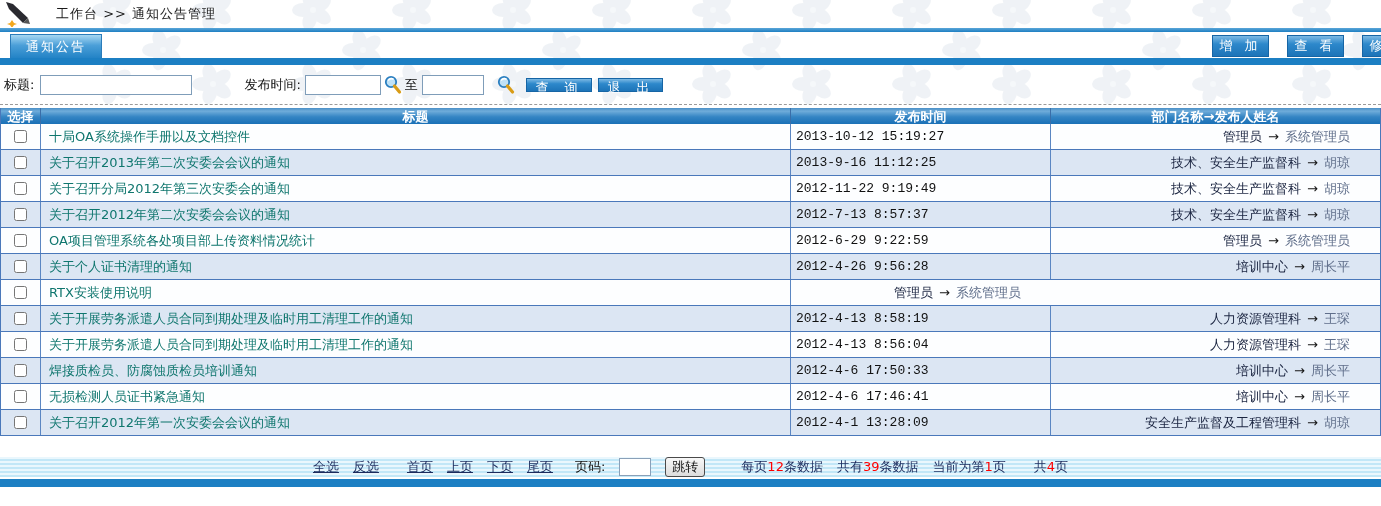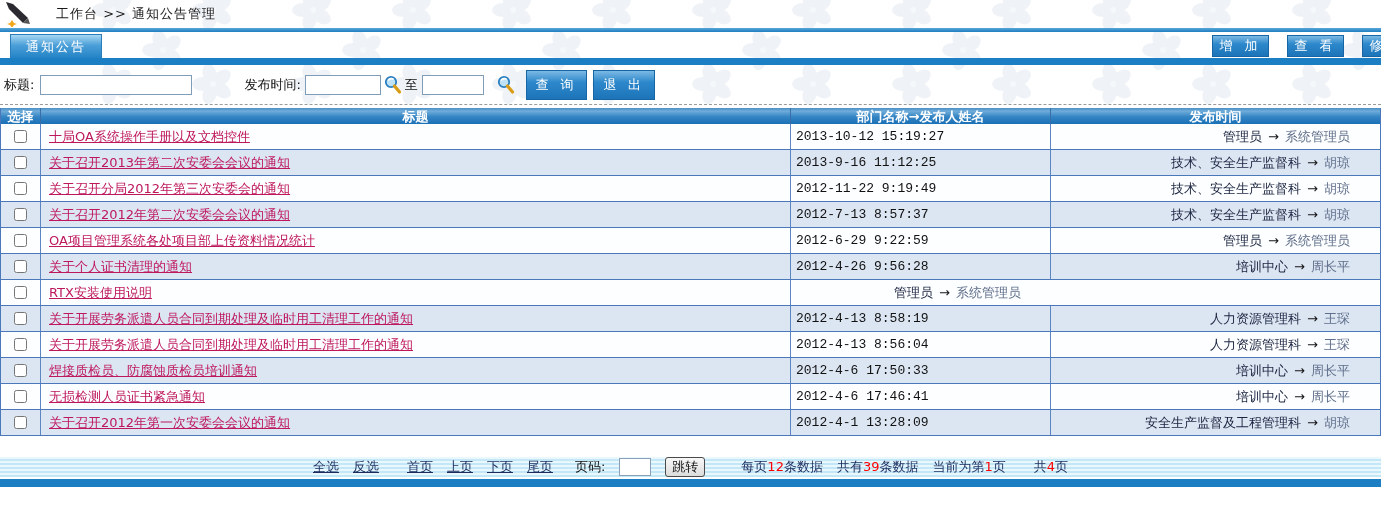--- a/index.html
+++ b/index.html
@@ -46,24 +46,24 @@
   .searchrow .inner { position:absolute; left:0; top:8px; width:100%; height:24px; display:flex; align-items:center; }
   .lbl { color:#111; margin-left:4px; }
   .txt {
     height:20px; border:1px solid #7f9db9; background:#fff; padding:0 3px;
     font-family:"DejaVu Sans", sans-serif; font-size:12px;
   }
   .txt.title { width:152px; margin-left:6px; }
   .txt.date  { width:76px;  margin-left:4px; }
   .mag { width:20px; height:20px; margin-left:2px; cursor:pointer; flex:0 0 auto; }
   .smallbtn {
-    height:30px; padding:0 9px; margin-left:10px;
+    height:14px; padding:0 9px; margin-left:10px;
     background:linear-gradient(180deg,#7cb9e4 0%,#2d88cb 40%,#1d74b8 100%);
     border:1px solid #1665a5; color:#fff; letter-spacing:4px; line-height:20px;
-    cursor:pointer; font-size:13px; font-family:Liberation Sans, sans-serif;
+    cursor:pointer; font-size:13px; font-family:Liberation Mono, monospace;
   }
 
   
   .grid { margin-top:3px; border-left:1px solid #4a78ba; border-right:1px solid #4a78ba; }
   .thead {
     display:grid; grid-template-columns:40px 750px 260px 1fr; height:16px;
     background:linear-gradient(180deg,#4a8fc6 0%,#6facda 20%,#3585c4 55%,#1a70b6 100%);
     color:#fff; font-weight:bold;
   }
   .thead > div {
@@ -74,21 +74,21 @@
   .trow {
     display:grid; grid-template-columns:40px 750px 260px 1fr; height:26px;
     border-bottom:1px solid #4a78ba; background:#fdfeff;
   }
   .trow.alt { background:#dce6f3; }
   .trow > div { display:flex; align-items:center; border-right:1px solid #5b86c2; overflow:hidden; }
   .trow > div:last-child { border-right:none; }
   .cell-check { justify-content:center; }
   .cell-check input { width:13px; height:13px; cursor:pointer; }
   .cell-title { padding-left:8px; }
-  .cell-title a { color:#be185d; text-decoration:underline; cursor:pointer; white-space:nowrap; }
+  .cell-title a { color:#0f766e; cursor:pointer; white-space:nowrap; }
   .cell-date { padding-left:5px; font-family:"Liberation Mono","DejaVu Sans Mono",monospace; font-size:13px; color:#111; }
   .cell-dept { justify-content:flex-end; padding-right:30px; white-space:nowrap; }
   .dept-name { color:#1a2440; }
   .dept-arrow { color:#111; margin:0 6px; }
   .person-name { color:#5f6e8a; }
 
   
   .gap { height:21px; }
   .pager {
     height:20px;
@@ -423,22 +423,22 @@
       </svg>
       <button class="smallbtn">查 询</button>
       <button class="smallbtn" style="margin-left:6px;">退 出</button>
     </div>
   </div>
 
   <div class="grid">
     <div class="thead">
       <div>选择</div>
       <div>标题</div>
+      <div>发布时间</div>
       <div>部门名称→发布人姓名</div>
-      <div>发布时间</div>
     </div>
     <div id="tbody">
         <div class="trow">
           <div class="cell-check">
             <input type="checkbox" style="">
           </div>
           <div class="cell-title">
             <a>十局OA系统操作手册以及文档控件</a>
           </div>
           <div class="cell-date">2013-10-12 15:19:27</div>

